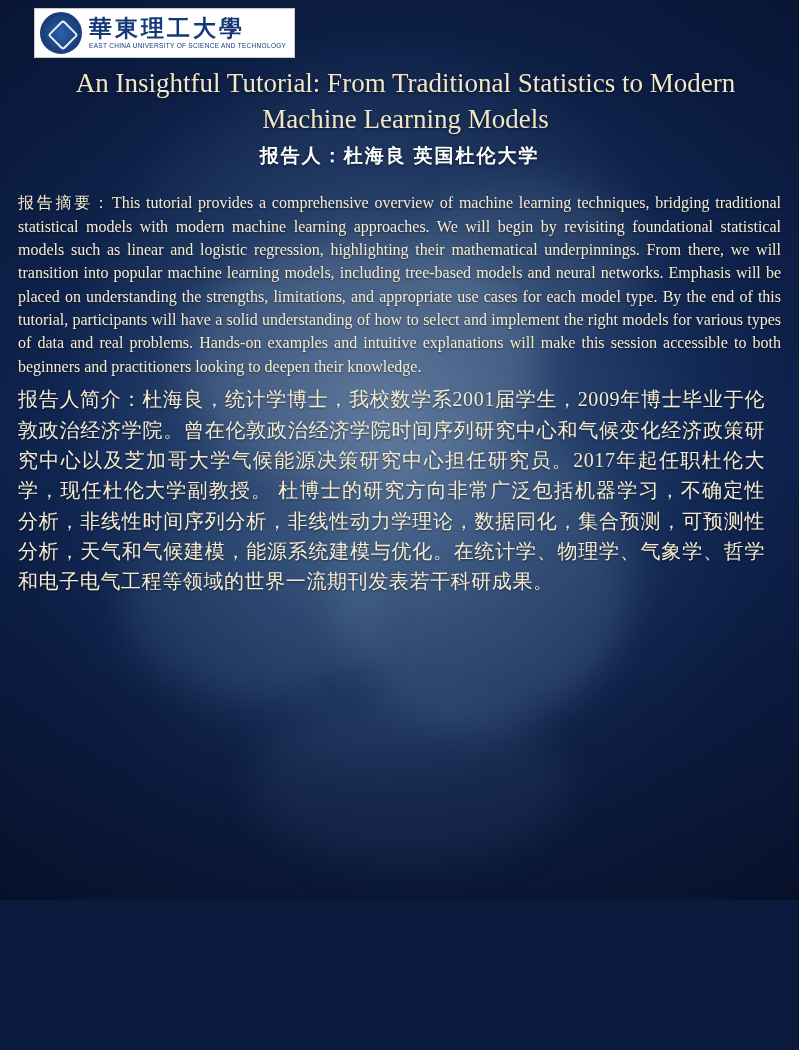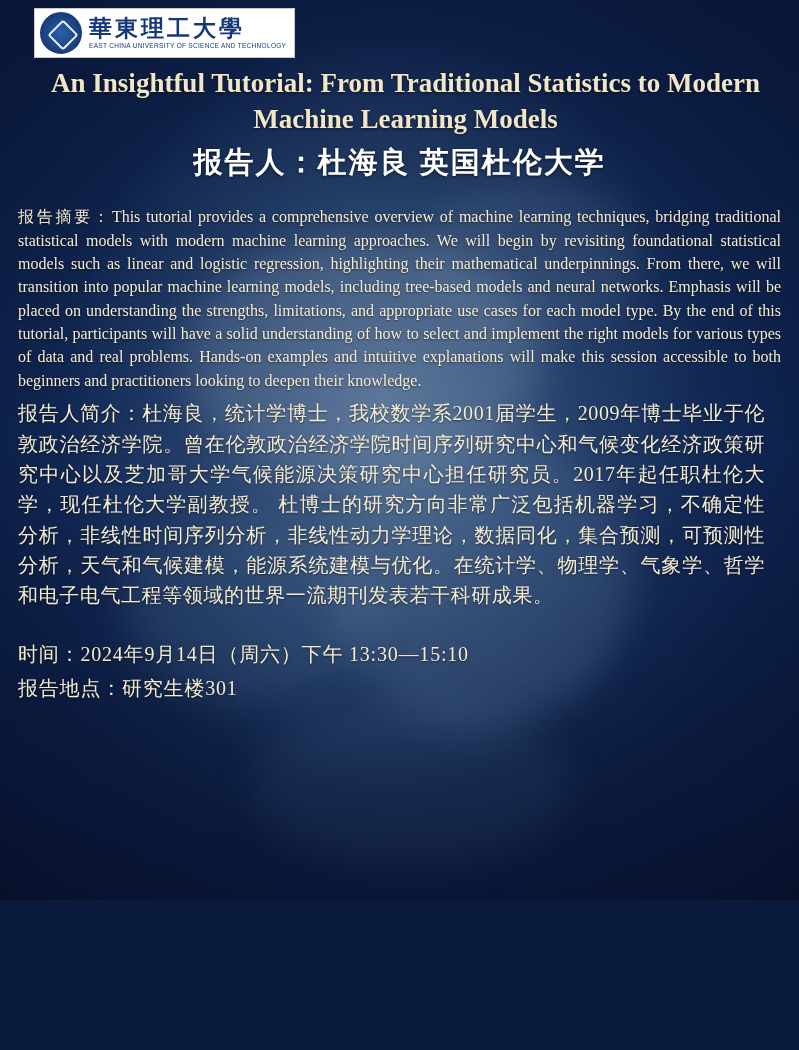--- a/index.html
+++ b/index.html
@@ -97,29 +97,29 @@
     letter-spacing: 0.3px;
     display: block;
     margin-top: 3px;
   }
 
   
   .title {
     text-align: center;
     color: #f2e6c8;
     font-size: 27px;
-    font-weight: bold;
+    font-weight: normal;
     line-height: 1.32;
     margin: 6px 12px 0 24px;
     text-shadow: 0 1px 3px rgba(0,0,0,0.55);
   }
   .speaker {
     text-align: center;
     color: #ffffff;
-    font-size: 29px;
+    font-size: 19px;
     font-weight: bold;
     letter-spacing: 2px;
     margin-top: 6px;
     text-shadow: 0 1px 3px rgba(0,0,0,0.6);
   }
 
   
   .abstract {
     color: #f6ecd2;
     font-size: 16px;
@@ -179,19 +179,15 @@
     <div class="speaker">报告人：杜海良 英国杜伦大学</div>
 
     <div class="abstract">
       <span class="lead">报告摘要：</span><span>This tutorial provides a comprehensive overview of machine learning techniques, bridging traditional statistical models with modern machine learning approaches. We will begin by revisiting foundational statistical models such as linear and logistic regression, highlighting their mathematical underpinnings. From there, we will transition into popular machine learning models, including tree-based models and neural networks. Emphasis will be placed on understanding the strengths, limitations, and appropriate use cases for each model type. By the end of this tutorial, participants will have a solid understanding of how to select and implement the right models for various types of data and real problems. Hands-on examples and intuitive explanations will make this session accessible to both beginners and practitioners looking to deepen their knowledge.</span>
     </div>
 
     <div class="bio">
       <span>报告人简介：</span><span>杜海良，统计学博士，我校数学系2001届学生，2009年博士毕业于伦敦政治经济学院。曾在伦敦政治经济学院时间序列研究中心和气候变化经济政策研究中心以及芝加哥大学气候能源决策研究中心担任研究员。2017年起任职杜伦大学，现任杜伦大学副教授。 杜博士的研究方向非常广泛包括机器学习，不确定性分析，非线性时间序列分析，非线性动力学理论，数据同化，集合预测，可预测性分析，天气和气候建模，能源系统建模与优化。在统计学、物理学、气象学、哲学和电子电气工程等领域的世界一流期刊发表若干科研成果。</span>
     </div>
 
-    <div class="meta">
-      <div>时间：2024年9月14日（周六）下午 13:30—15:10</div>
-      <div>报告地点：研究生楼301</div>
-    </div>
 
   </div>
 </div>
 
 </body></html>

